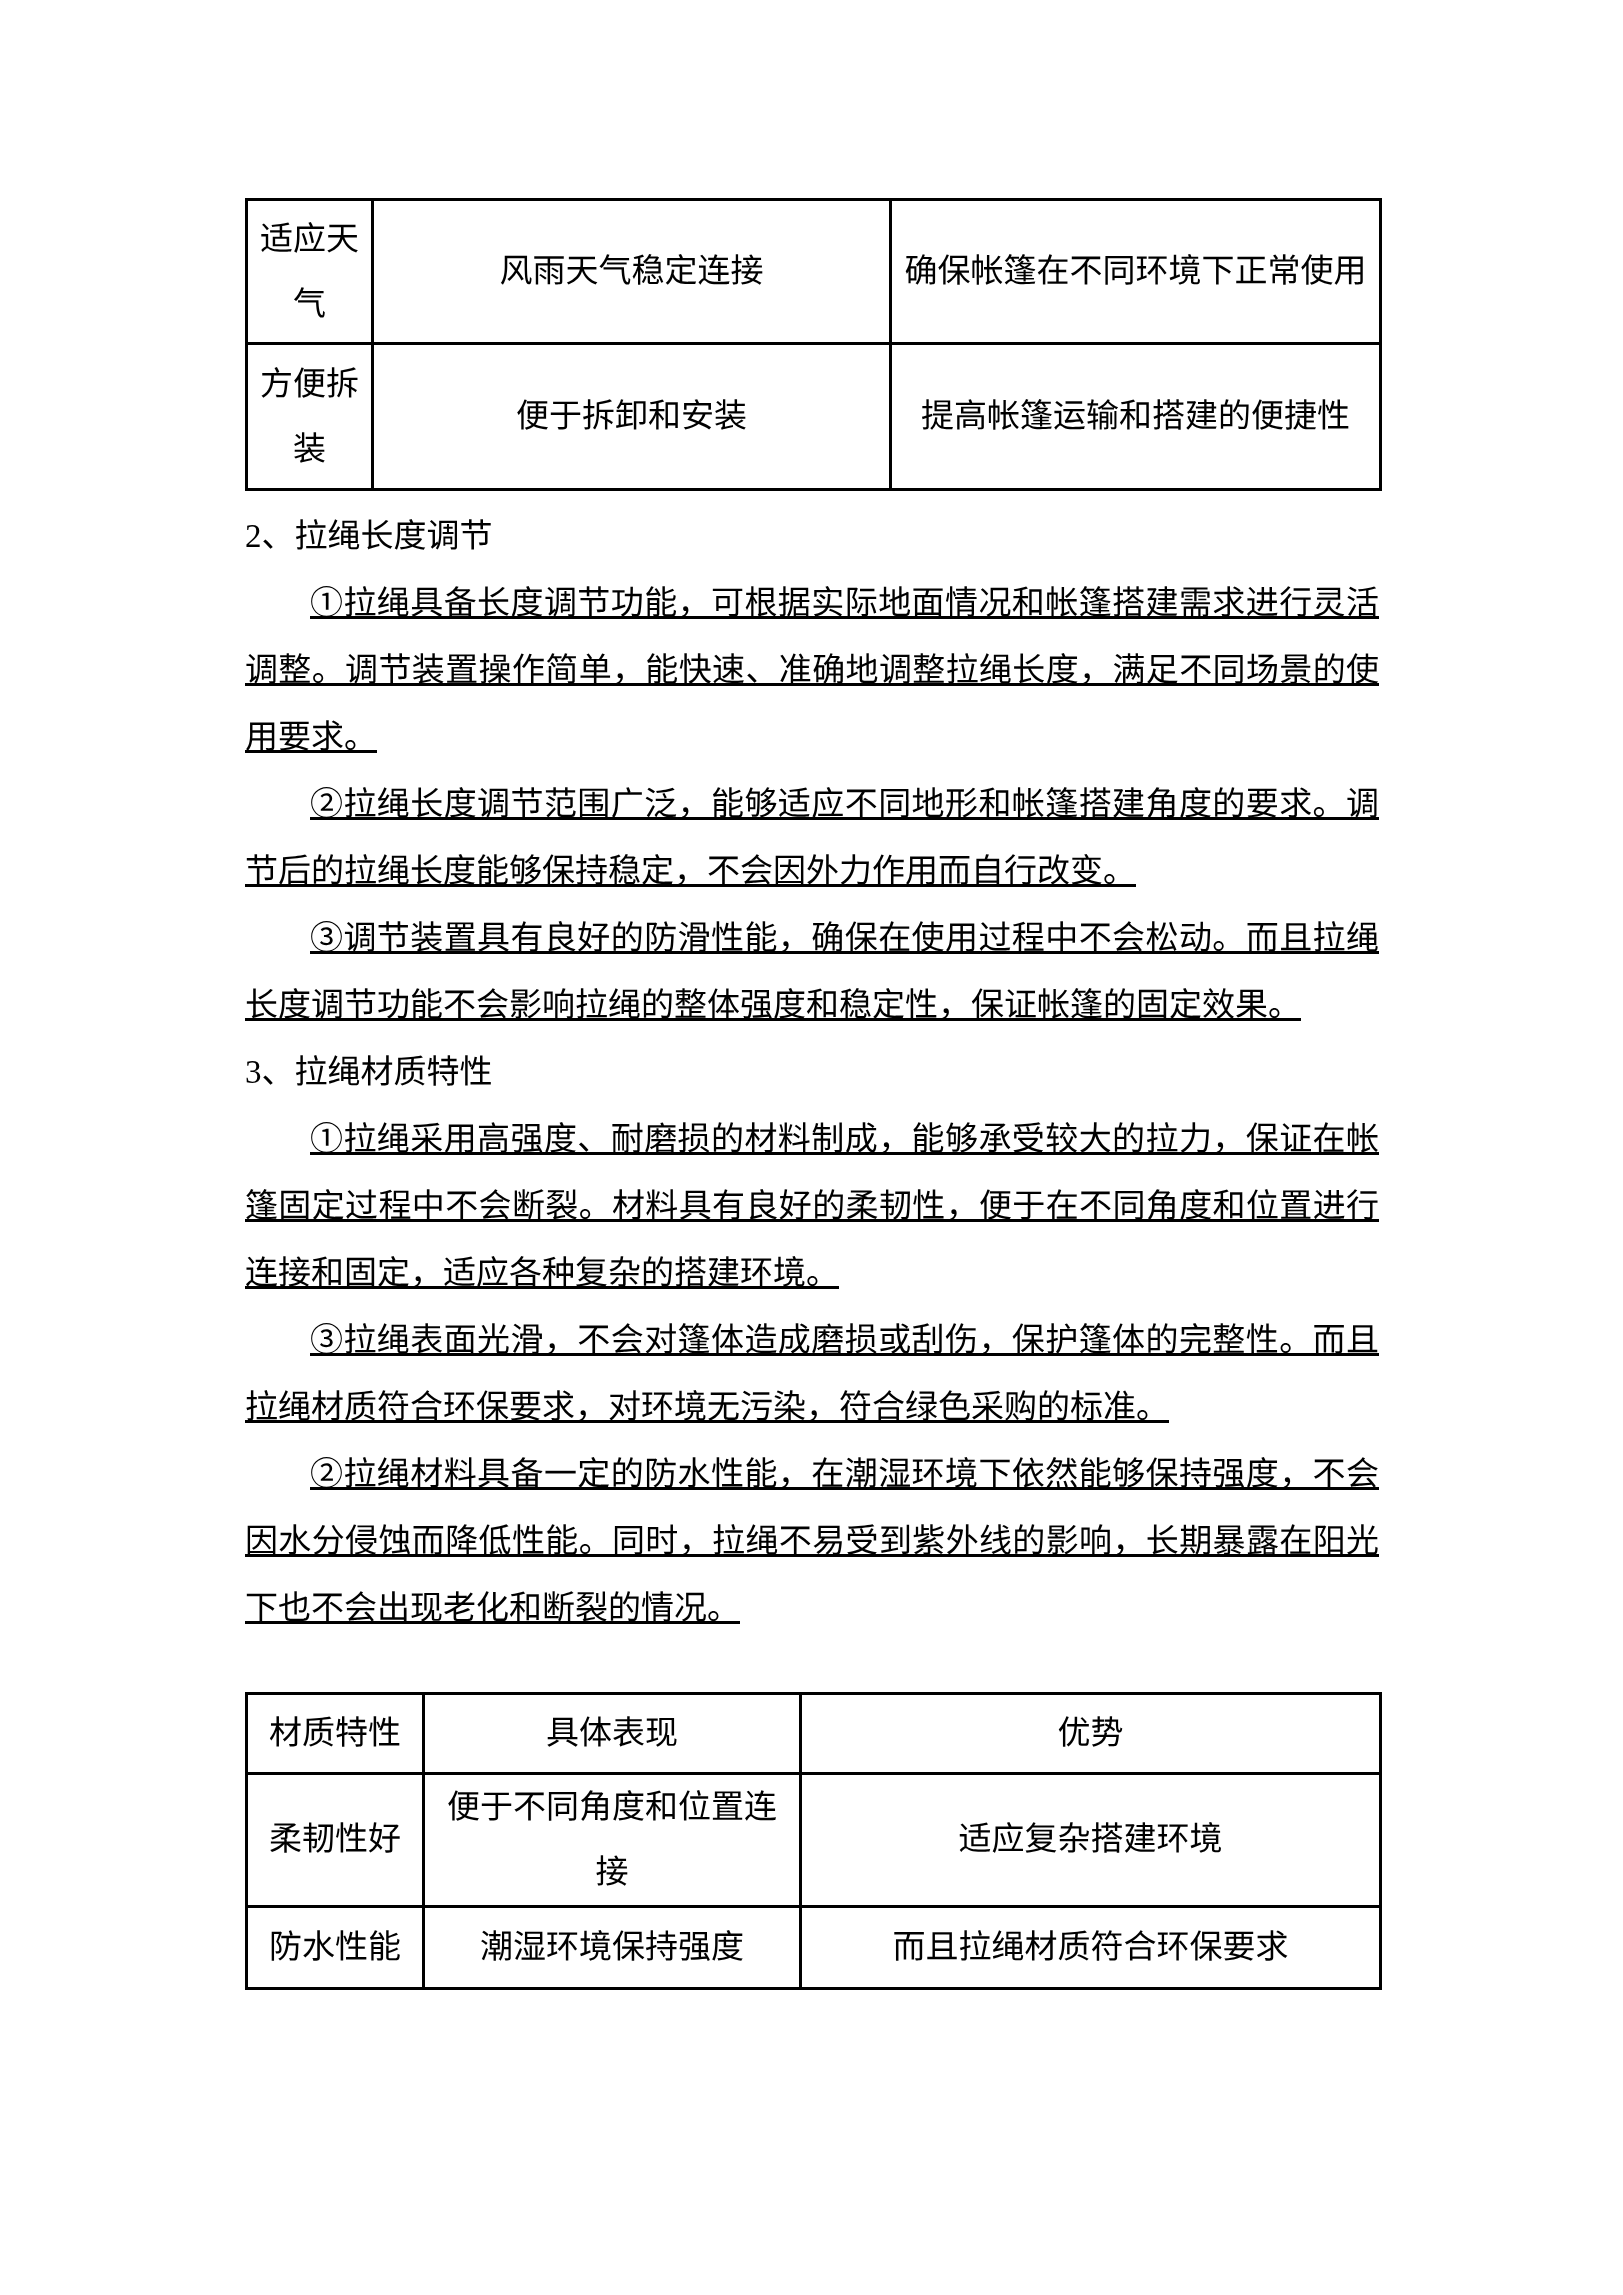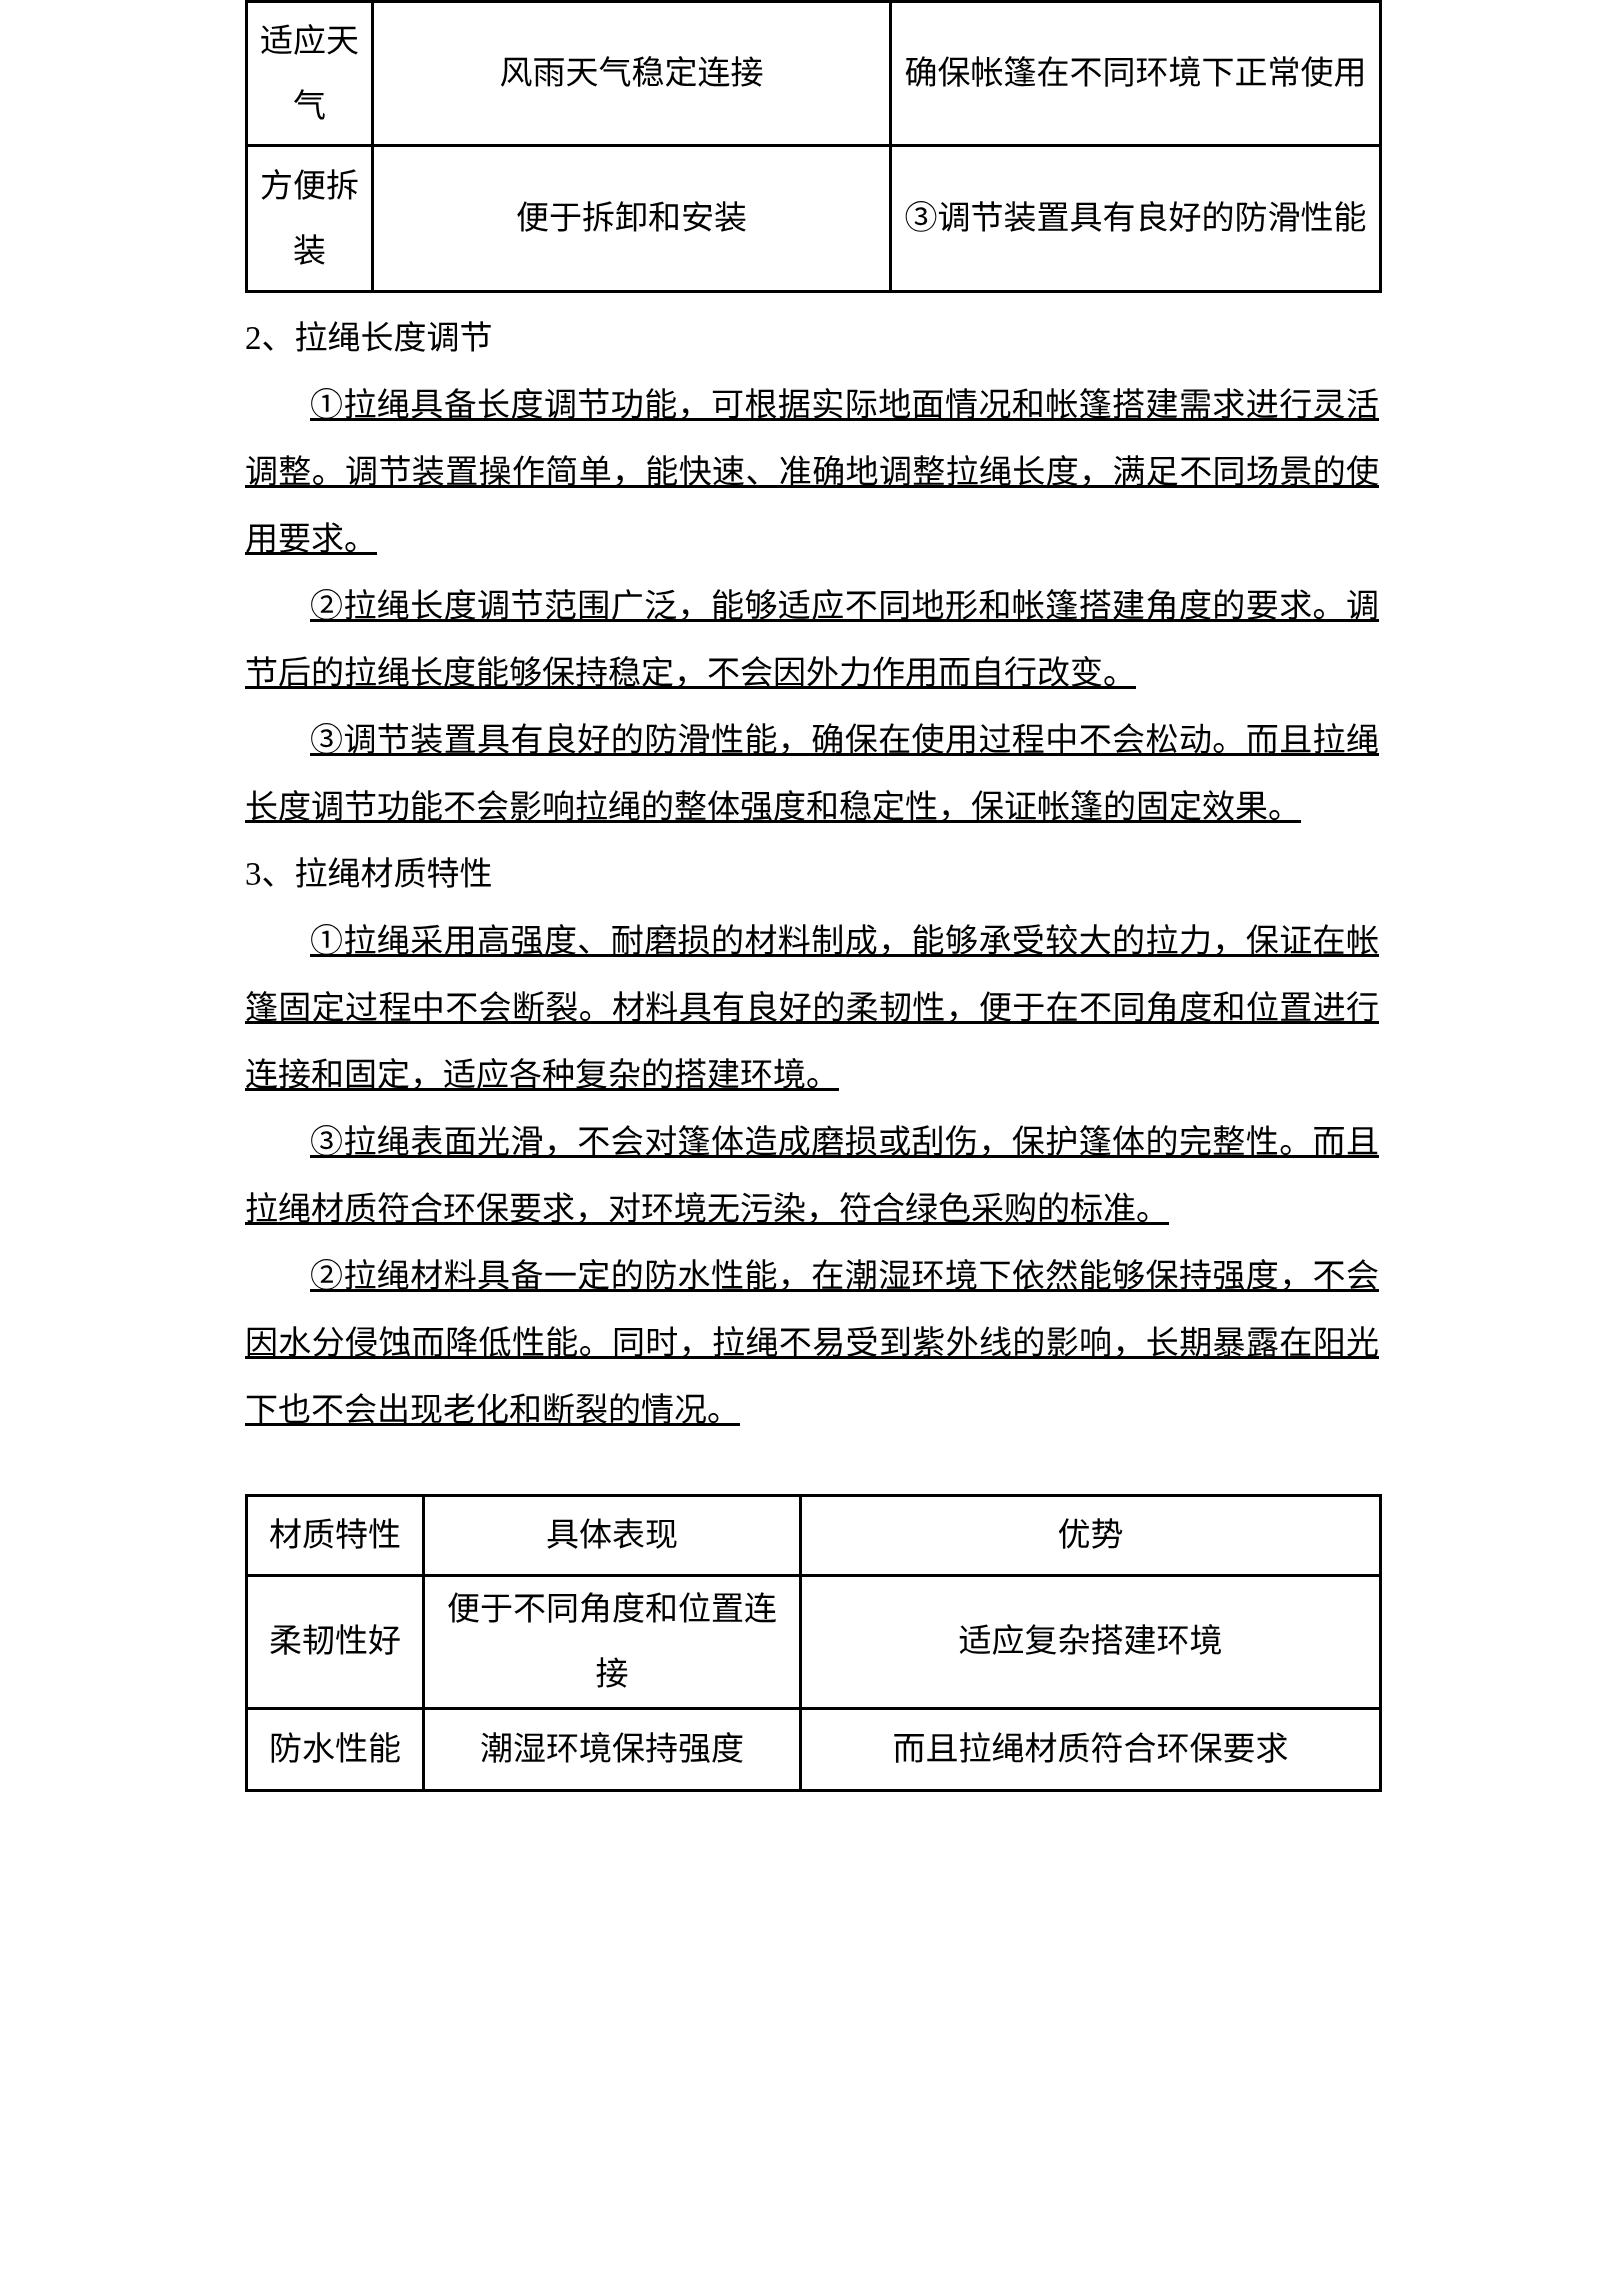--- a/index.html
+++ b/index.html
@@ -10,21 +10,21 @@
     color:#000000; font-size:33px;
     overflow:hidden;
   }
   .page { width:1623px; height:2295px; position:relative; }
   table {
     border-collapse:collapse; table-layout:fixed;
     margin-left:245px; width:1134px;
     line-height:65px;
   }
   td, th { border:3.3px solid #000000; text-align:center; vertical-align:middle; font-weight:normal; }
-  .t1 { }
+  .t1 { margin-top:198px; }
   .t1 td { padding:0 5.2px; }
   .t1 tr { height:144px; }
   .t1 tr:last-child { height:146px;padding-left:32px; }
   .t2 { margin-top:50px; }
   .t2 td, .t2 th { padding:0 15px; }
   .t2 tr { height:82px; }
   .t2 tr.hdr { height:80px; }
   .body-text {
     margin-left:245px; width:1134px; margin-top:11.8px;
     line-height:67px; text-align:justify;
@@ -46,21 +46,21 @@
       </colgroup>
     <tbody>
       <tr>
         <td>适应天气</td>
         <td>风雨天气稳定连接</td>
         <td>确保帐篷在不同环境下正常使用</td>
       </tr>
       <tr>
         <td>方便拆装</td>
         <td>便于拆卸和安装</td>
-        <td>③调节装置具有良好的防滑性能</td>
+        <td>提高帐篷运输和搭建的便捷性</td>
       </tr>
     </tbody>
   </table>
 
   <div class="body-text">
     <p class="heading">2、拉绳长度调节</p>
     <p class="para">①拉绳具备长度调节功能，可根据实际地面情况和帐篷搭建需求进行灵活调整。调节装置操作简单，能快速、准确地调整拉绳长度，满足不同场景的使用要求。</p>
     <p class="para">②拉绳长度调节范围广泛，能够适应不同地形和帐篷搭建角度的要求。调节后的拉绳长度能够保持稳定，不会因外力作用而自行改变。</p>
     <p class="para">③调节装置具有良好的防滑性能，确保在使用过程中不会松动。而且拉绳长度调节功能不会影响拉绳的整体强度和稳定性，保证帐篷的固定效果。</p>
     <p class="heading">3、拉绳材质特性</p>

